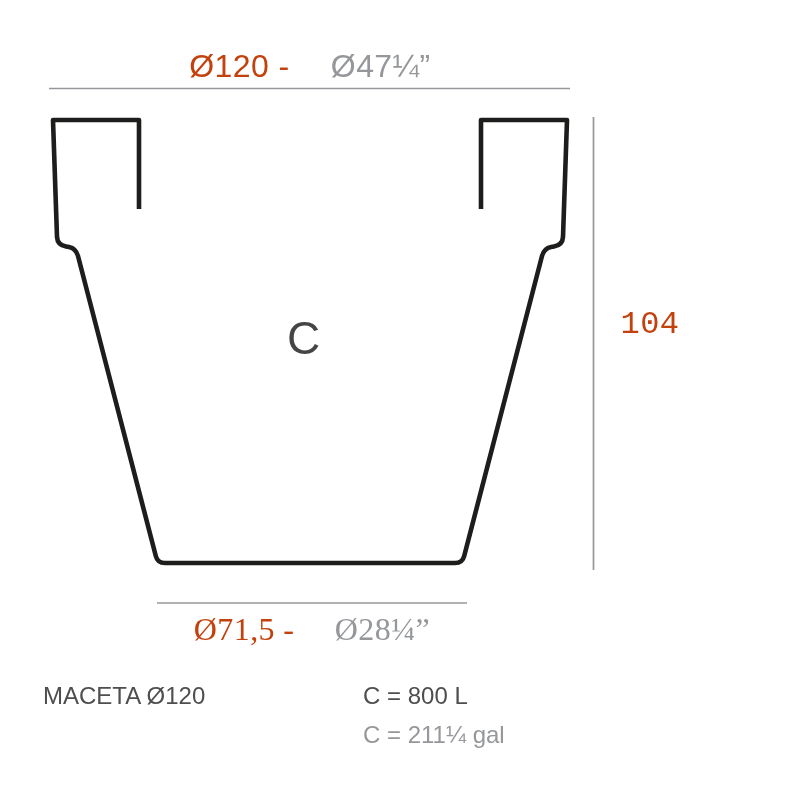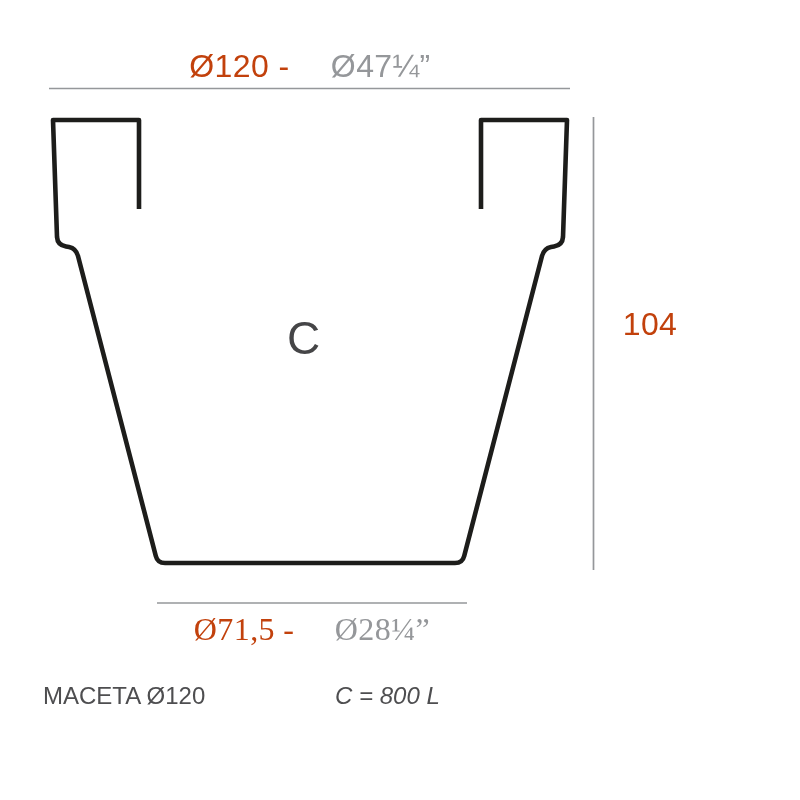--- a/index.html
+++ b/index.html
@@ -30,37 +30,37 @@
   }
   .label .metric { color: #c2410c; }
   .label .imperial { color: #95979a; margin-left: 32px; }
   .centered {
     transform: translateX(-50%);
     text-align: center;
   }
   .top-dim    { left: 310px; top: 48px;  line-height: 36px; }
   .bottom-dim { left: 312px; top: 611px; line-height: 36px; font-family: Liberation Serif, serif; }
   .height-dim { left: 650px; top: 306px; line-height: 37px; }
-  .height-dim .metric, .height-dim .imperial { display: block; }
+  .height-dim .metric, .height-dim .imperial { display: block; font-family: Liberation Mono, monospace; }
   .letter-c {
     left: 304px; top: 339px;
     transform: translate(-50%, -52%);
     font-size: 46px;
     font-weight: 300;
     color: #454547;
     letter-spacing: 1px;
   }
   .caption {
     position: absolute;
     top: 677px;
     line-height: 38.5px;
     font-size: 24px;
   }
   .caption-left  { left: 43px;  }
-  .caption-right { left: 335px; font-style: italic; }
+  .caption-right { left: 363px; }
   .caption .line { display: block; white-space: nowrap; }
   .caption .dark  { color: #4e4e50; }
   .caption .light { color: #95979a; }
 </style>
 </head>
 <body>
 
 <div class="canvas">
 
   <svg class="drawing-svg" width="800" height="800" viewBox="0 0 800 800">
@@ -104,15 +104,16 @@
   <div class="label centered bottom-dim">
     <span class="metric">Ø71,5 - </span><span class="imperial">Ø28¼”</span>
   </div>
 
   <div class="caption caption-left">
     <span class="line dark">MACETA Ø120</span>
   </div>
 
   <div class="caption caption-right">
     <span class="line dark">C = 800 L</span>
+    <span class="line light">C = 211¼ gal</span>
   </div>
 
 </div>
 
 </body></html>

